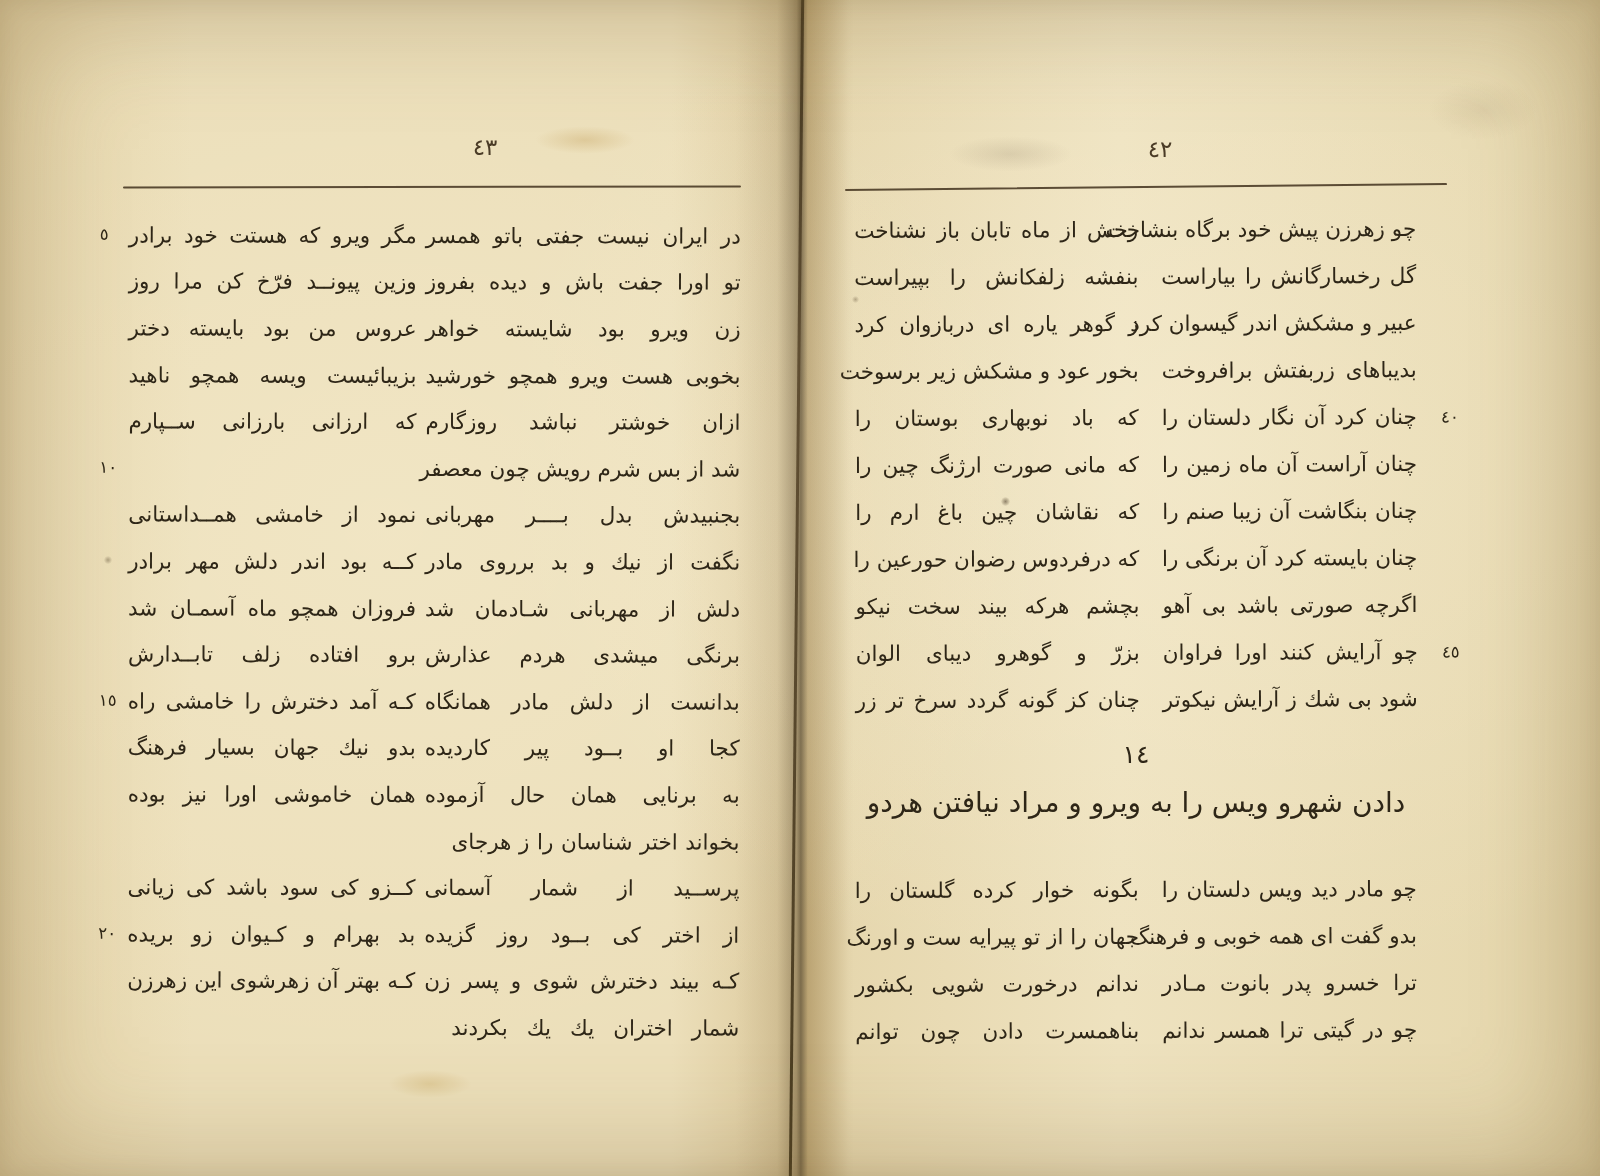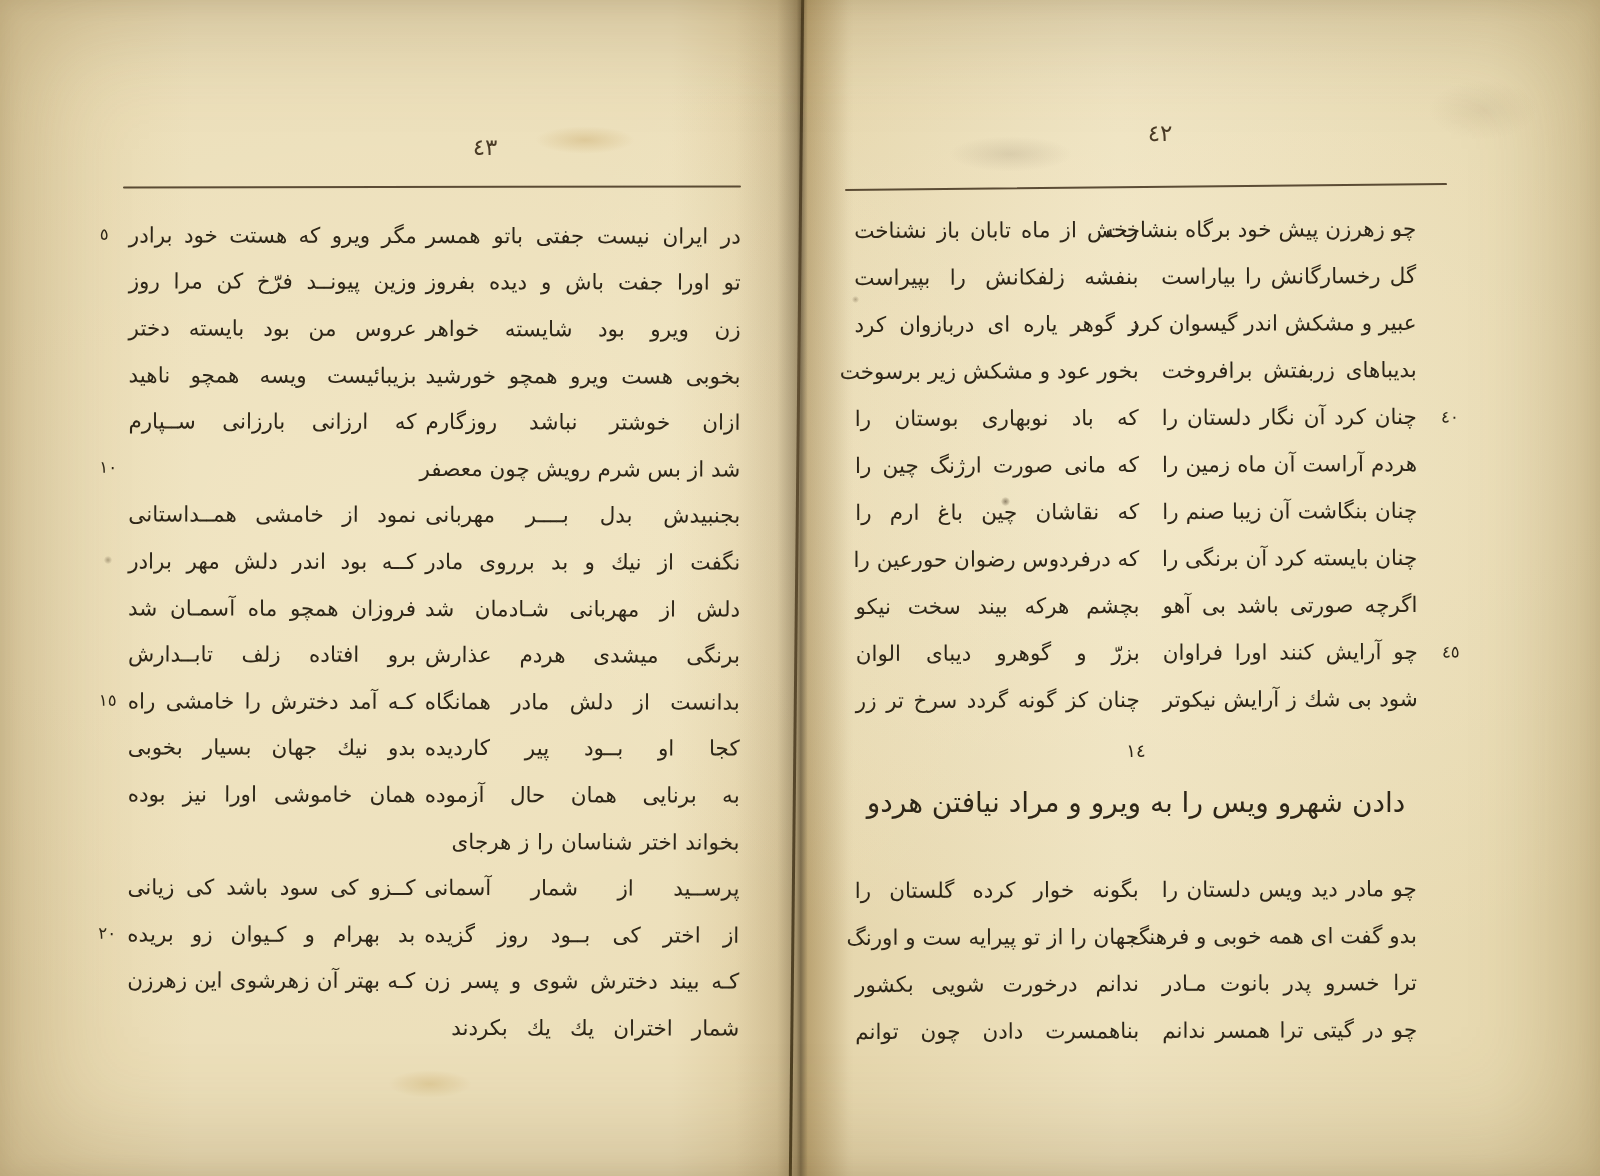--- a/index.html
+++ b/index.html
@@ -36,21 +36,21 @@
   }
   .page{position:absolute;top:0;height:1176px;padding-left:24px;}
   .page-left{left:0;width:760px;}
   .page-right{left:820px;width:780px;}
 
   .pagenum{
     position:absolute;color:var(--rule);font-size:23px;letter-spacing:2px;
     width:120px;text-align:center;direction:rtl;
   }
   .page-left .pagenum{left:425px;top:134px;}
-  .page-right .pagenum{left:280px;top:120px;font-family:Liberation Serif, serif;}
+  .page-right .pagenum{left:280px;top:136px;font-family:Liberation Serif, serif;}
   .rule{position:absolute;height:2px;background:var(--rule);opacity:.9;border-radius:1px;}
   .page-left .rule{left:123px;top:186px;width:618px;transform:rotate(-0.1deg);}
   .page-right .rule{left:25px;top:186px;width:602px;transform:rotate(-0.55deg);}
 
   .lines{position:absolute;direction:rtl;}
   .page-left .lines{left:128px;top:212px;width:612px;transform:rotate(0.12deg);}
   .page-right .lines.top{left:35px;top:206px;width:562px;transform:rotate(-0.2deg);}
   .page-right .lines.bottom{left:35px;top:866px;width:562px;transform:rotate(-0.2deg);}
 
   .row{position:relative;display:flex;justify-content:space-between;align-items:center;direction:rtl;}
@@ -67,21 +67,21 @@
   .page-right .h2{width:284px;}
   .mnum{
     position:absolute;top:50%;transform:translateY(-50%);
     font-size:16.5px;color:var(--ink);white-space:nowrap;
   }
   .mnum.left{left:-29px;}
   .mnum.right{right:-42px;text-align:right;}
 
   .section-number{
     position:absolute;left:35px;top:740px;width:562px;text-align:center;
-    color:var(--ink);font-size:18px;direction:rtl;
+    color:var(--ink);font-size:25px;direction:rtl;
   }
   .section-title{
     position:absolute;left:10px;top:786px;width:612px;text-align:center;
     color:var(--ink);font-size:28px;direction:rtl;white-space:nowrap;
   }
 
   .stain{position:absolute;pointer-events:none;border-radius:50%;}
   .s1{left:535px;top:126px;width:100px;height:28px;background:radial-gradient(ellipse,rgba(187,148,74,0.30),rgba(187,148,74,0) 70%);}
   .s2{left:948px;top:136px;width:125px;height:36px;background:radial-gradient(ellipse,rgba(140,125,100,0.20),rgba(140,125,100,0) 70%);}
   .s3{left:388px;top:1070px;width:84px;height:28px;background:radial-gradient(ellipse,rgba(196,158,80,0.30),rgba(196,158,80,0) 70%);}
@@ -140,21 +140,21 @@
           <span class="hemi h1">برنگی میشدی هردم عذارش</span>
           <span class="hemi h2">برو افتاده زلف تابــدارش</span>
         </div>
         <div class="row">
           <span class="mnum left">١٥</span>
           <span class="hemi h1">بدانست از دلش مادر همانگاه</span>
           <span class="hemi h2">کـه آمد دخترش را خامشی راه</span>
         </div>
         <div class="row">
           <span class="hemi h1">کجا او بــود پیر کاردیده</span>
-          <span class="hemi h2">بدو نیك جهان بسیار بخوبی</span>
+          <span class="hemi h2">بدو نیك جهان بسیار فرهنگ</span>
         </div>
         <div class="row">
           <span class="hemi h1">به برنایی همان حال آزموده</span>
           <span class="hemi h2">همان خاموشی اورا نیز بوده</span>
         </div>
         <div class="row">
           <span class="hemi h2">بخواند اختر شناسان را ز هرجای</span>
         </div>
         <div class="row">
           <span class="hemi h1">پرســید از شمار آسمانی</span>
@@ -194,21 +194,21 @@
         <div class="row">
           <span class="hemi h1">بدیباهای زربفتش برافروخت</span>
           <span class="hemi h2">بخور عود و مشکش زیر برسوخت</span>
         </div>
         <div class="row">
           <span class="mnum right">٤٠</span>
           <span class="hemi h1">چنان کرد آن نگار دلستان را</span>
           <span class="hemi h2">که باد نوبهاری بوستان را</span>
         </div>
         <div class="row">
-          <span class="hemi h1">هردم آراست آن ماه زمین را</span>
+          <span class="hemi h1">چنان آراست آن ماه زمین را</span>
           <span class="hemi h2">که مانی صورت ارژنگ چین را</span>
         </div>
         <div class="row">
           <span class="hemi h1">چنان بنگاشت آن زیبا صنم را</span>
           <span class="hemi h2">که نقاشان چین باغ ارم را</span>
         </div>
         <div class="row">
           <span class="hemi h1">چنان بایسته کرد آن برنگی را</span>
           <span class="hemi h2">که درفردوس رضوان حورعین را</span>
         </div>

